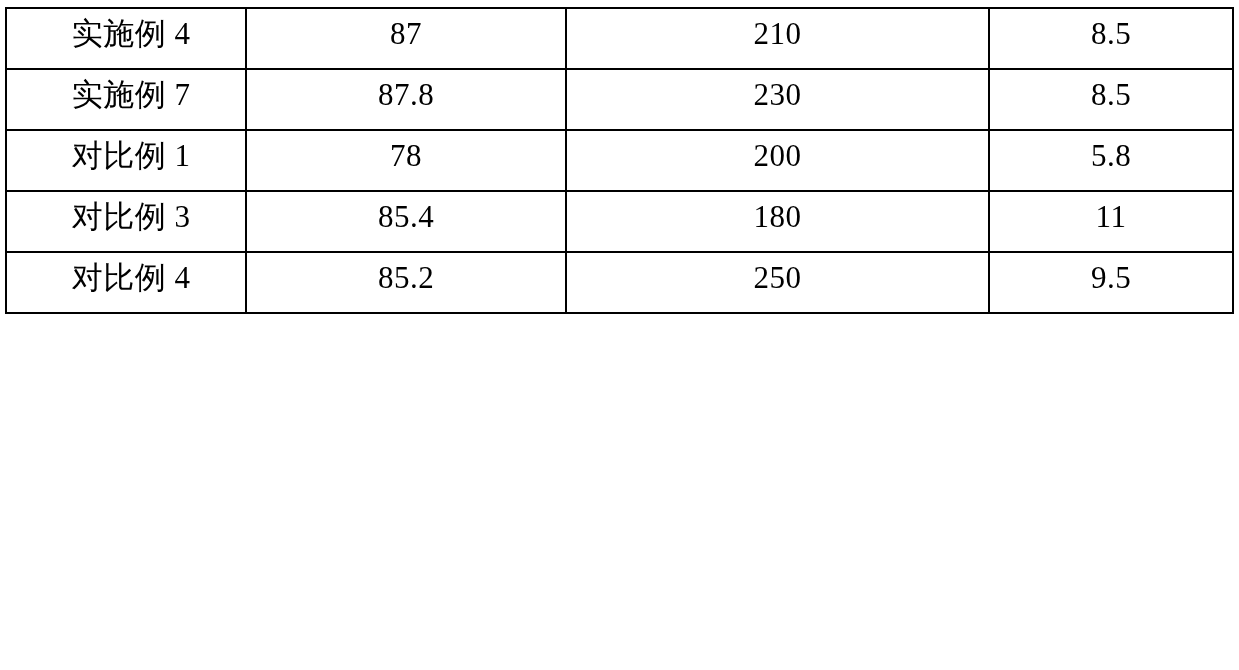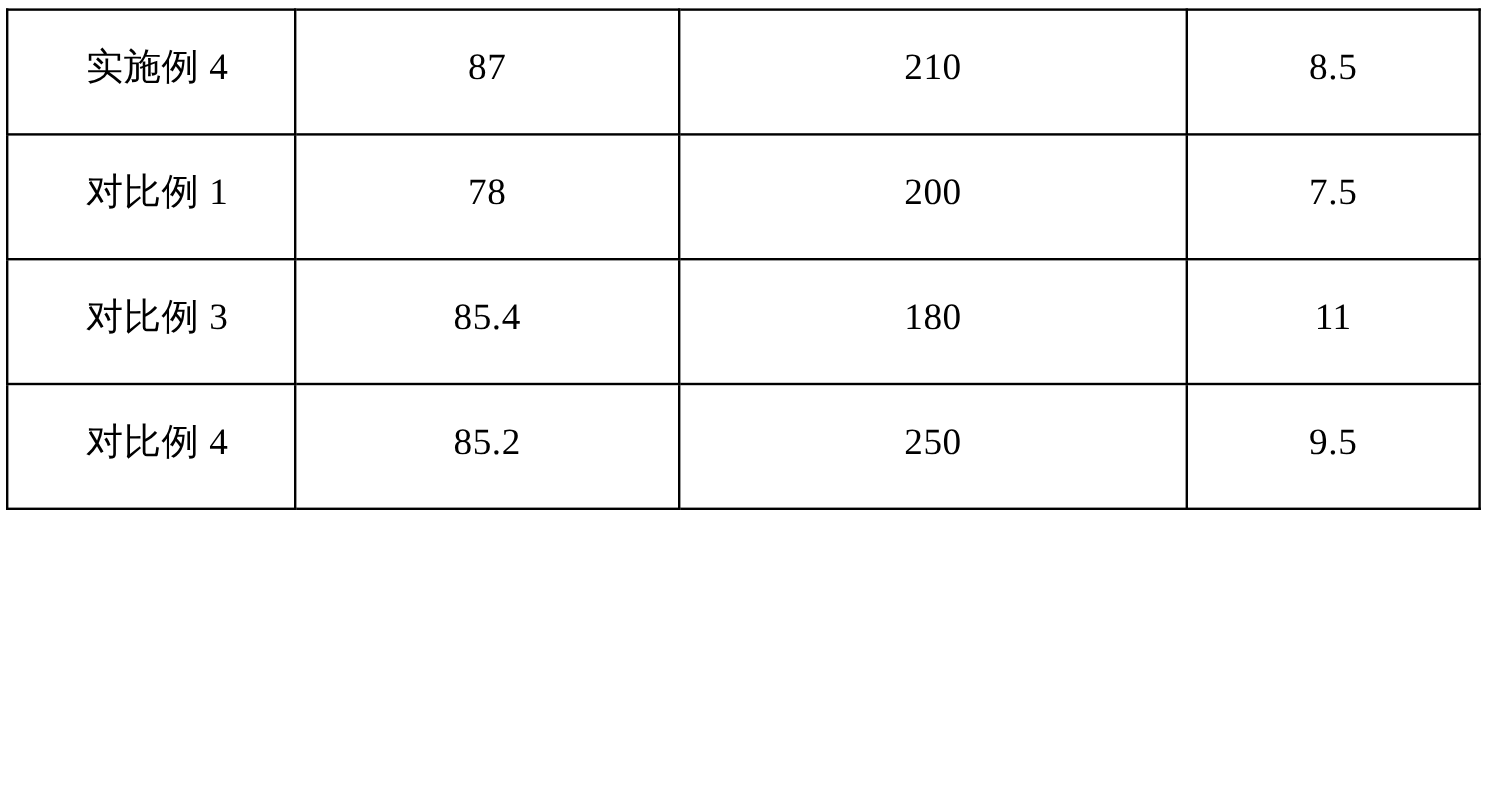--- a/index.html
+++ b/index.html
@@ -30,21 +30,21 @@
     border-collapse: collapse;
     table-layout: fixed;
     background: #ffffff;
   }
 
   #data-table col.c-label { width: 240px; }
   #data-table col.c-v1    { width: 320px; }
   #data-table col.c-v2    { width: 423px; }
   #data-table col.c-v3    { width: 244px; }
 
-  #data-table tr { height: 104px; margin-left: 16px; }
+  #data-table tr { height: 61px; margin-left: 16px; }
 
   #data-table td {
     border: 2px solid #000000;
     text-align: center;
     vertical-align: middle;
     padding: 0 4px 10px 4px;
     font-size: 31px;
     line-height: 1.0;
     font-weight: normal;
     letter-spacing: 0.5px;
@@ -67,24 +67,30 @@
       <col class="c-v3">
     </colgroup>
     <tbody>
         <tr>
           <td class="cell-label">实施例 4</td>
           <td>87</td>
           <td>210</td>
           <td>8.5</td>
         </tr>
         <tr>
+          <td class="cell-label">实施例 7</td>
+          <td>87.8</td>
+          <td>230</td>
+          <td>8.5</td>
+        </tr>
+        <tr>
           <td class="cell-label">对比例 1</td>
           <td>78</td>
           <td>200</td>
-          <td>7.5</td>
+          <td>5.8</td>
         </tr>
         <tr>
           <td class="cell-label">对比例 3</td>
           <td>85.4</td>
           <td>180</td>
           <td>11</td>
         </tr>
         <tr>
           <td class="cell-label">对比例 4</td>
           <td>85.2</td>

